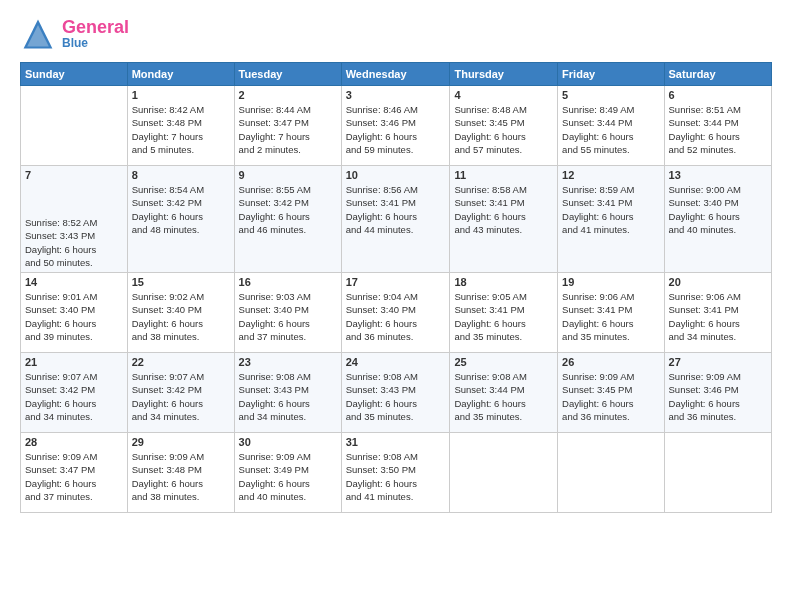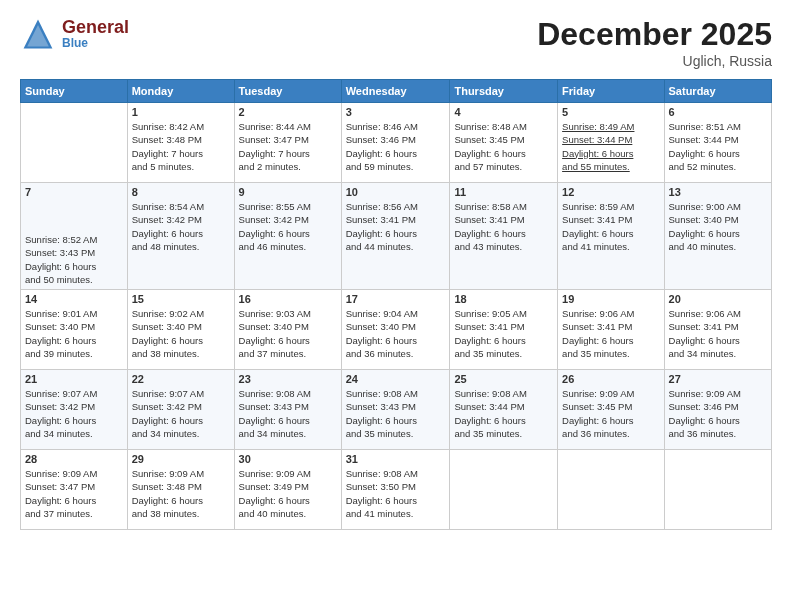--- a/index.html
+++ b/index.html
@@ -28,21 +28,21 @@
       gap: 6px;
     }
     .logo-text {
       display: flex;
       flex-direction: column;
       line-height: 1.1;
     }
     .logo-general {
       font-size: 18px;
       font-weight: bold;
-      color: #7f1d1d;
+      color: #ec4899;
     }
     .logo-blue {
       font-size: 12px;
       font-weight: bold;
       color: #3a7fc1;
     }
     .logo-icon {
       width: 36px;
       height: 36px;
     }
@@ -107,24 +107,20 @@
   <div class="header">
     <div class="logo">
       <svg class="logo-icon" viewBox="0 0 40 40" xmlns="http://www.w3.org/2000/svg">
         <polygon points="20,4 36,36 4,36" fill="#3a7fc1"></polygon>
         <polygon points="20,10 32,34 8,34" fill="white" opacity="0.3"></polygon>
       </svg>
       <div class="logo-text">
         <span class="logo-general">General</span>
         <span class="logo-blue">Blue</span>
       </div>
-    </div>
-    <div class="title-block">
-      <div class="title-month">December 2025</div>
-      <div class="title-location">Uglich, Russia</div>
     </div>
   </div>
 
   <table class="calendar">
     <thead>
       <tr>
         <th>Sunday</th>
         <th>Monday</th>
         <th>Tuesday</th>
         <th>Wednesday</th>
@@ -159,21 +155,21 @@
           </td>
           <td>
             <span class="day-num">4</span>
             <div class="day-info" style="white-space: pre-line;">Sunrise: 8:48 AM
 Sunset: 3:45 PM
 Daylight: 6 hours
 and 57 minutes.</div>
           </td>
           <td>
             <span class="day-num">5</span>
-            <div class="day-info" style="white-space: pre-line; text-decoration: underline;">Sunrise: 8:49 AM
+            <div class="day-info" style="white-space: pre-line;">Sunrise: 8:49 AM
 Sunset: 3:44 PM
 Daylight: 6 hours
 and 55 minutes.</div>
           </td>
           <td>
             <span class="day-num">6</span>
             <div class="day-info" style="white-space: pre-line;">Sunrise: 8:51 AM
 Sunset: 3:44 PM
 Daylight: 6 hours
 and 52 minutes.</div>

